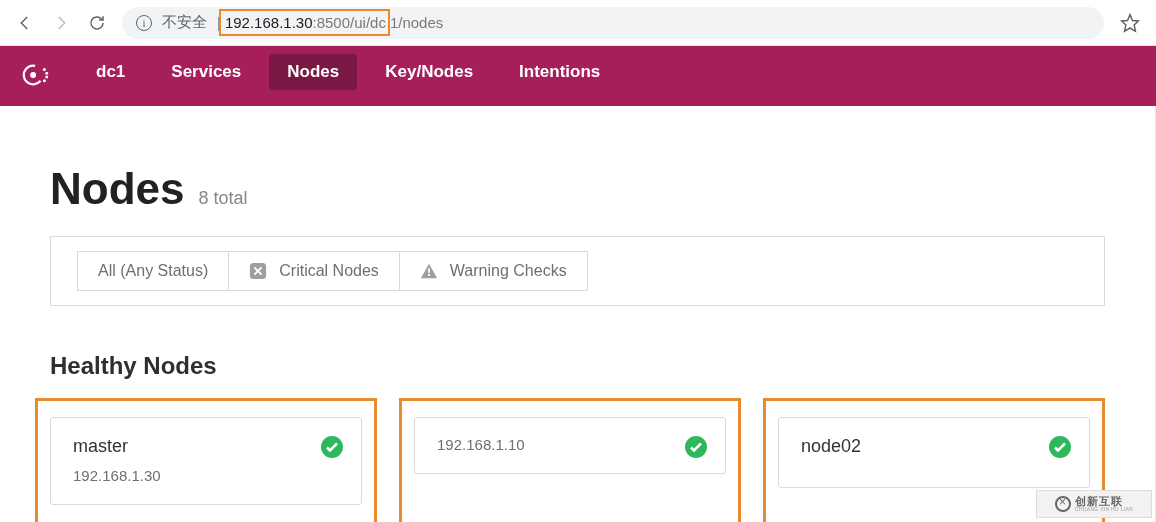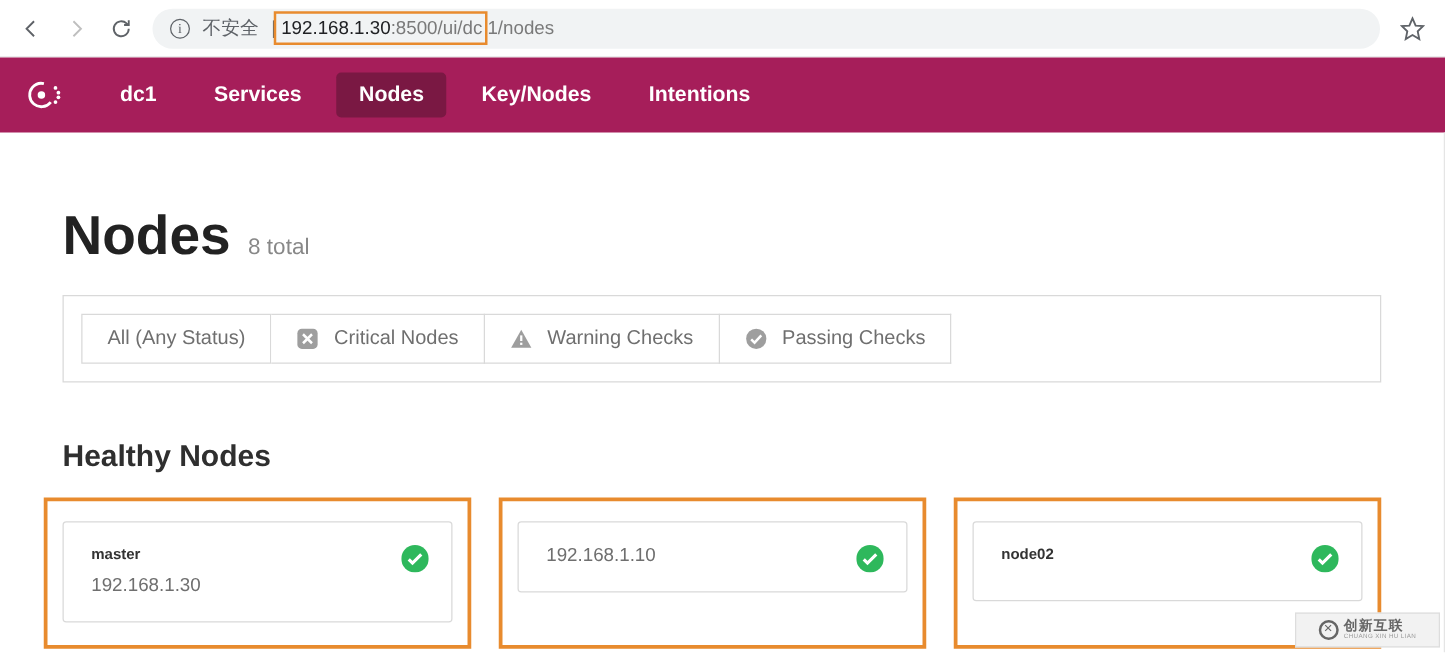--- a/index.html
+++ b/index.html
@@ -64,22 +64,22 @@
     width: 24px; height: 24px;
     display: flex; align-items: center; justify-content: center;
     color: #5f6368;
   }
 
   
   .app-header {
     height: 60px;
     background: #a61e5a;
     display: flex;
-    align-items: center;
-    padding: 0 20px;
+    align-items: flex-end;
+    padding: 16px 20px;
     gap: 10px;
   }
   .logo {
     width: 30px; height: 30px;
     margin-right: 18px;
     display: flex; align-items: center; justify-content: center;
   }
   .nav-item {
     color: #fff;
     font-size: 17px;
@@ -104,21 +104,21 @@
   }
   .page-title .count {
     font-size: 18px;
     color: #888;
   }
 
   
   .filter-bar {
     margin-top: 22px;
     border: 1px solid #d9d9d9;
-    padding: 14px 14px;
+    padding: 14px 26px;
     display: flex;
     gap: 0;
   }
   .filter-tab {
     border: 1px solid #d9d9d9;
     padding: 10px 20px;
     display: flex;
     align-items: center;
     gap: 12px;
     font-size: 16px;
@@ -145,21 +145,21 @@
     padding: 16px 12px 18px;
     width: 360px;
   }
   .card-wrap.first { margin-left: -15px; }
   .card {
     border: 1px solid #d9d9d9;
     border-radius: 3px;
     padding: 18px 22px 20px;
     position: relative;
   }
-  .card-name { font-size: 12px; color: #333; margin-bottom: 10px; font-weight: bold; }
+  .card-name { font-size: 18px; color: #333; margin-bottom: 10px; }
   .card-ip { font-size: 15px; color: #6f6f6f; }
   .card-status {
     position: absolute; right: 18px; top: 18px;
     width: 22px; height: 22px;
   }
   .card-status svg circle { fill: #2eb85c; }
   .card-status svg path { stroke: #fff; stroke-width: 2.5; fill: none; }
 
   
   .watermark {
@@ -261,29 +261,20 @@
     </div>
     <div class="filter-tab">
       <span class="filter-icon icon-warning">
         <svg viewBox="0 0 20 20" width="18" height="18">
             <path d="M10 2 L19 18 H1 Z"></path>
             <rect x="9" y="7" width="2" height="5" fill="#fff"></rect>
             <rect x="9" y="13.5" width="2" height="2" fill="#fff"></rect>
           </svg>
       </span>
       <span>Warning Checks</span>
-    </div>
-    <div class="filter-tab">
-      <span class="filter-icon icon-passing">
-        <svg viewBox="0 0 20 20" width="18" height="18">
-            <circle cx="10" cy="10" r="9"></circle>
-            <path d="M5.5 10.5l3 3 6-6.5" stroke="#fff" stroke-width="2.2" fill="none"></path>
-          </svg>
-      </span>
-      <span>Passing Checks</span>
     </div>
   </div>
 
   <h2 class="section-title">Healthy Nodes</h2>
 
   <div class="card-row">
     <div class="card-wrap first">
       <div class="card">
         <div class="card-name">master</div>
         <div class="card-ip">192.168.1.30</div>

